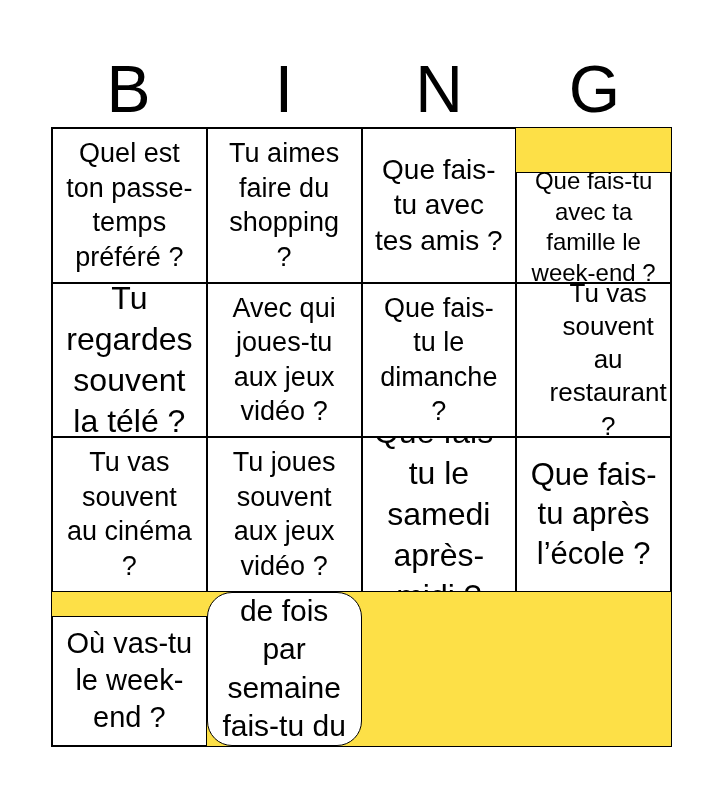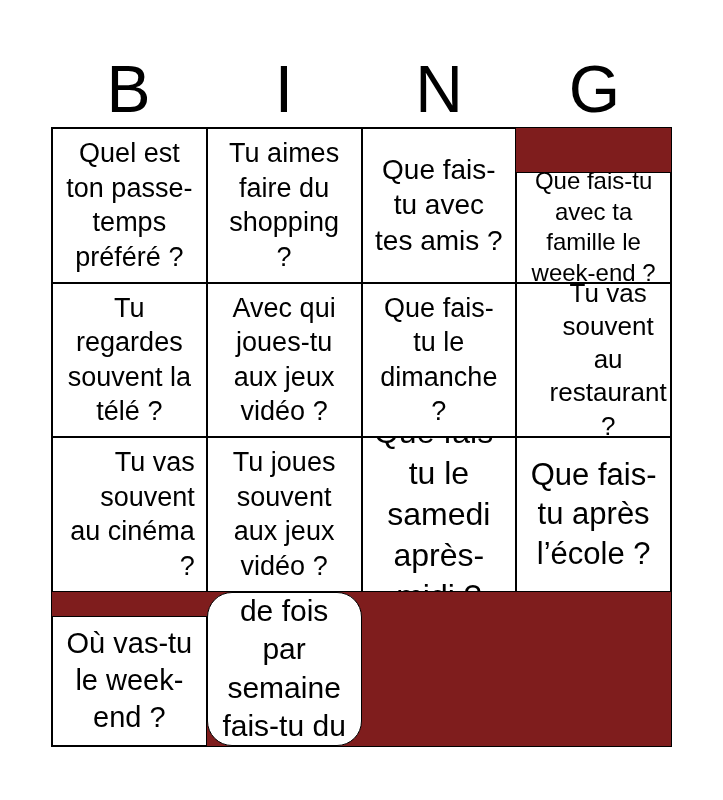--- a/index.html
+++ b/index.html
@@ -38,21 +38,21 @@
     position: absolute;
     left: 51px;
     top: 127px;
     width: 621px;
     height: 620px;
     box-sizing: border-box;
     border: 1px solid #000000;
     display: grid;
     grid-template-columns: repeat(4, 1fr);
     grid-template-rows: repeat(4, 1fr);
-    background: #7f1d1d;
+    background: #fde047;
   }
   .cell {
     box-sizing: border-box;
     border: 1px solid #000000;
     display: flex;
     align-items: center;
     justify-content: center;
     text-align: center;
     padding: 4px 11px;
     line-height: 1.28;
@@ -72,25 +72,25 @@
     <div class="letter">I</div>
     <div class="letter">N</div>
     <div class="letter">G</div>
   </div>
 
   <div class="bingo-grid">
     <div class="cell" style="font-size: 27px;">Quel est ton passe-temps préféré ?</div>
     <div class="cell" style="font-size: 27px;">Tu aimes faire du shopping ?</div>
     <div class="cell" style="font-size: 28px;">Que fais-tu avec tes amis ?</div>
     <div class="cell" style="font-size: 24px; margin-top: 44px;">Que fais-tu avec ta famille le week-end ?</div>
-    <div class="cell" style="font-size: 27px;">Tu regardes souvent la télé ?</div>
+    <div class="cell" style="font-size: 32px;">Tu regardes souvent la télé ?</div>
     <div class="cell" style="font-size: 27px;">Avec qui joues-tu aux jeux vidéo ?</div>
     <div class="cell" style="font-size: 27px;">Que fais-tu le dimanche ?</div>
     <div class="cell" style="font-size: 26px; padding-left: 40px;">Tu vas souvent au restaurant ?</div>
-    <div class="cell" style="font-size: 27px; text-align: right;">Tu vas souvent au cinéma ?</div>
+    <div class="cell" style="font-size: 27px;">Tu vas souvent au cinéma ?</div>
     <div class="cell" style="font-size: 27px;">Tu joues souvent aux jeux vidéo ?</div>
     <div class="cell" style="font-size: 32px;">Que fais-tu le samedi après-midi ?</div>
     <div class="cell" style="font-size: 31px;">Que fais-tu après l’école ?</div>
     <div class="cell" style="font-size: 29px; margin-top: 24px;">Où vas-tu le week-end ?</div>
     <div class="cell" style="font-size: 30px; border-radius: 25px;">Combien de fois par semaine fais-tu du sport ?</div>
   </div>
 
 </div>
 
 </body></html>

